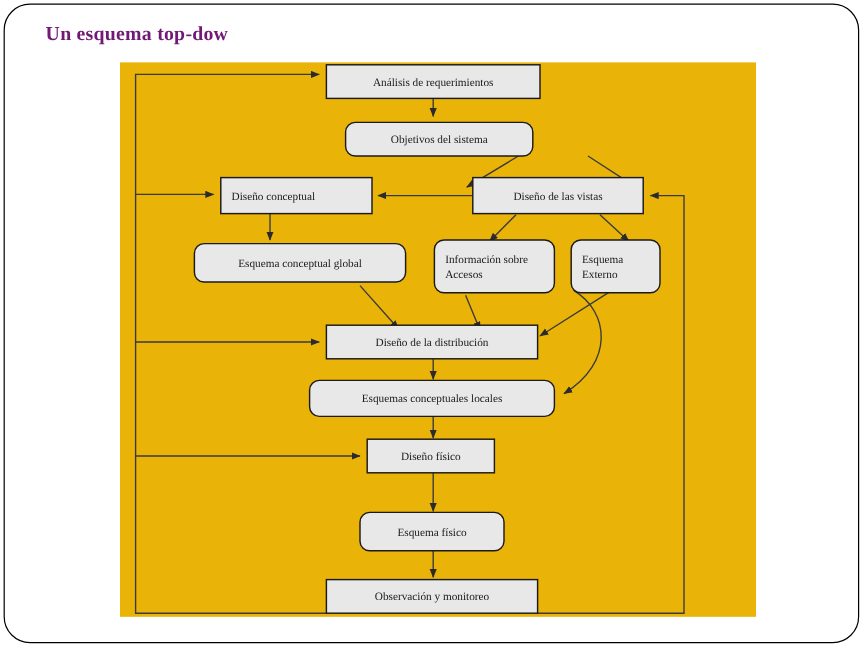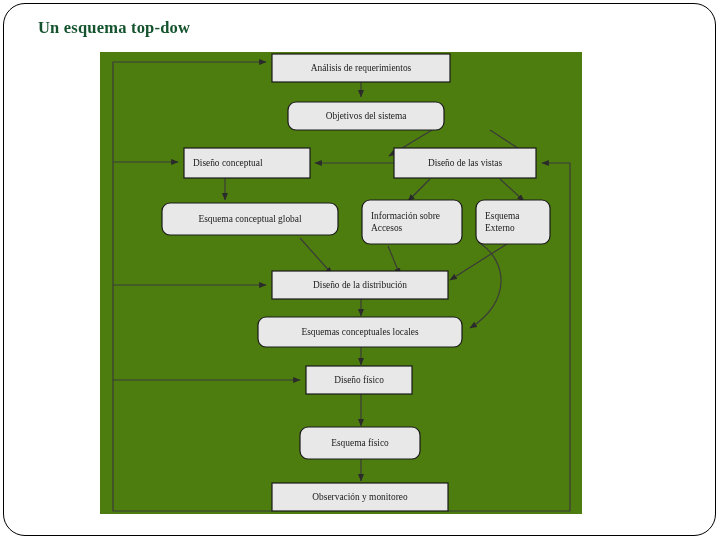--- a/index.html
+++ b/index.html
@@ -31,32 +31,33 @@
     border-radius: 22px;
     pointer-events: none;
   }
   #slide-title {
     position: absolute;
     left: 38px;
     top: 18px;
     font-family: "Liberation Serif", serif;
     font-size: 16.5px;
     font-weight: bold;
-    color: #14532d;
+    color: #701a75;
     letter-spacing: 0.2px;
     white-space: nowrap;
   }
   #diagram-panel {
     position: absolute;
     left: 100px;
     top: 52px;
     width: 482px;
     height: 462px;
-    background: #4d7c0f;
+    background: #eab308;
     overflow: hidden;
+    padding-left: 48px;
   }
   #diagram-svg {
     position: absolute;
     left: 0;
     top: 0;
   }
   .node-label {
     font-family: "Liberation Serif", serif;
     fill: #1a1a1a;
     font-size: 9.4px;

